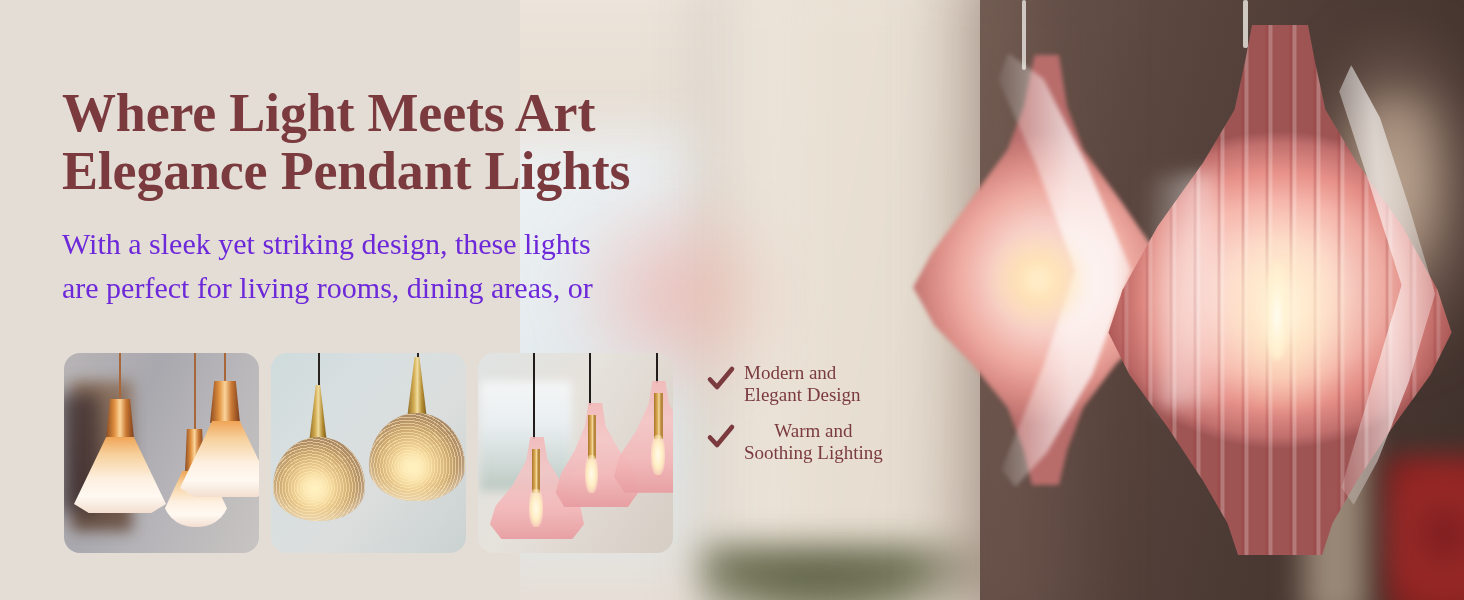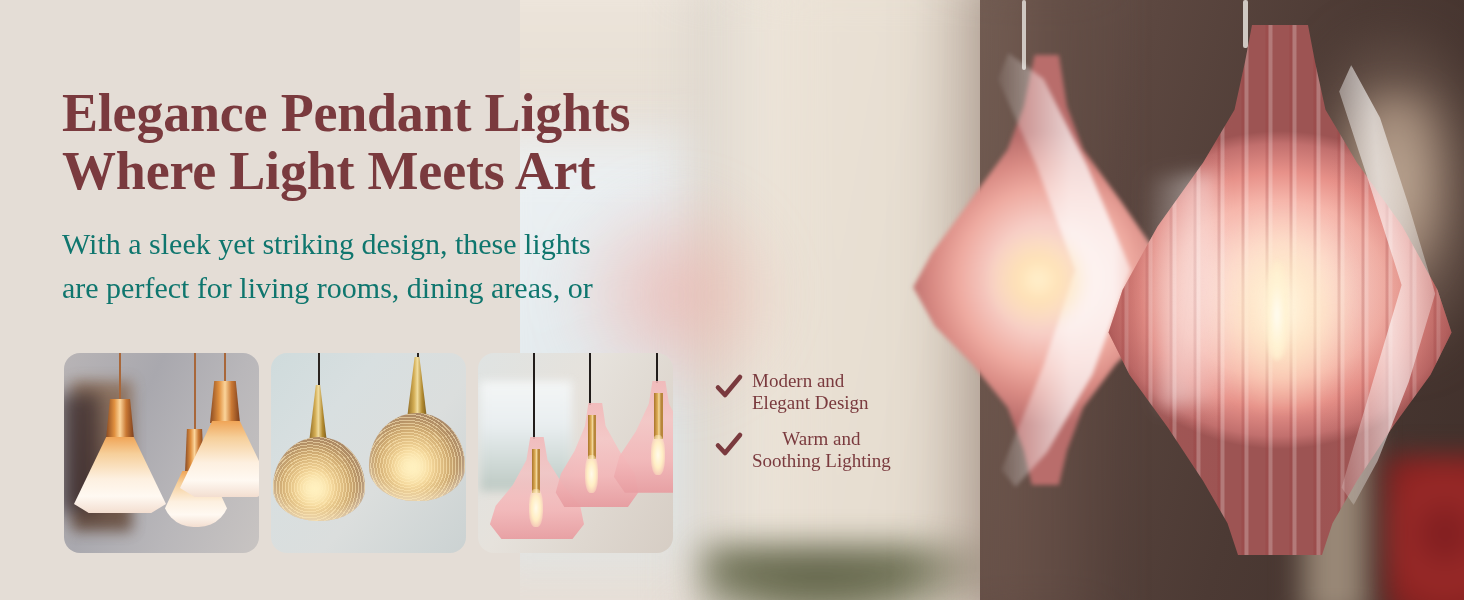--- a/index.html
+++ b/index.html
@@ -189,21 +189,21 @@
     color:#7a3a3e;
     font-family:"Liberation Serif", serif;
     font-weight:700;
     font-size:54px;line-height:58px;
     letter-spacing:-0.2px;
   }
   .headline .hl-line{display:block;white-space:nowrap;}
 
   .subcopy{
     position:absolute;left:62px;top:192px;width:720px;
-    color:#0f766e;
+    color:#6d28d9;
     font-family:"Liberation Serif", serif;
     font-weight:400;
     font-size:30px;line-height:44px;
   }
   .subcopy .sc-line{display:block;white-space:nowrap;}
 
   
   .thumbs{position:absolute;left:64px;top:353px;width:610px;height:200px;}
   .thumb{
     position:absolute;top:0;width:195px;height:200px;
@@ -297,22 +297,22 @@
       <div class="slats"></div>
       <div class="shade-shadow"></div>
       <div class="inner-glow"></div>
       <div class="bulb"></div>
       <div class="highlight-l"></div>
       <div class="rim-white"></div>
     </div>
   </div>
 
   <h1 class="headline">
+    <span class="hl-line">Where Light Meets Art</span>
     <span class="hl-line">Elegance Pendant Lights</span>
-    <span class="hl-line">Where Light Meets Art</span>
   </h1>
 
   <p class="subcopy">
     <span class="sc-line">With a sleek yet striking design, these lights</span>
     <span class="sc-line">are perfect for living rooms, dining areas, or</span>
   </p>
 
   <div class="thumbs">
 
     <div class="thumb" id="thumb1">
@@ -368,21 +368,21 @@
 
         <div class="t3-cord" style="left:178px;top:0;height:30px;"></div>
         <div class="t3-glass" style="left:134px;top:28px;width:92px;height:114px;clip-path:polygon(44% 0,58% 0,62% 20%,78% 44%,96% 66%,100% 84%,88% 98%,14% 98%,2% 84%,8% 66%,26% 44%,40% 20%);"></div>
         <div class="t3-stem" style="left:176px;top:40px;width:9px;height:46px;"></div>
         <div class="t3-bulb" style="left:173px;top:82px;width:14px;height:40px;"></div>
       </div>
     </div>
 
   </div>
 
-  <ul class="features" style="list-style:none;margin:12px;padding:0;">
+  <ul class="features" style="list-style:none;margin:4px;padding:0;">
     <li class="feature">
       <span class="check-icon">
         <svg viewBox="0 0 30 30" width="30" height="30" aria-hidden="true">
           <path d="M4 15.5 L11 23 L26 5" fill="none" stroke="#7a3a3e" stroke-width="4.6" stroke-linecap="round" stroke-linejoin="round"></path>
         </svg>
       </span>
       <span class="feature-label">Modern and
 Elegant Design</span>
     </li>
     <li class="feature">

